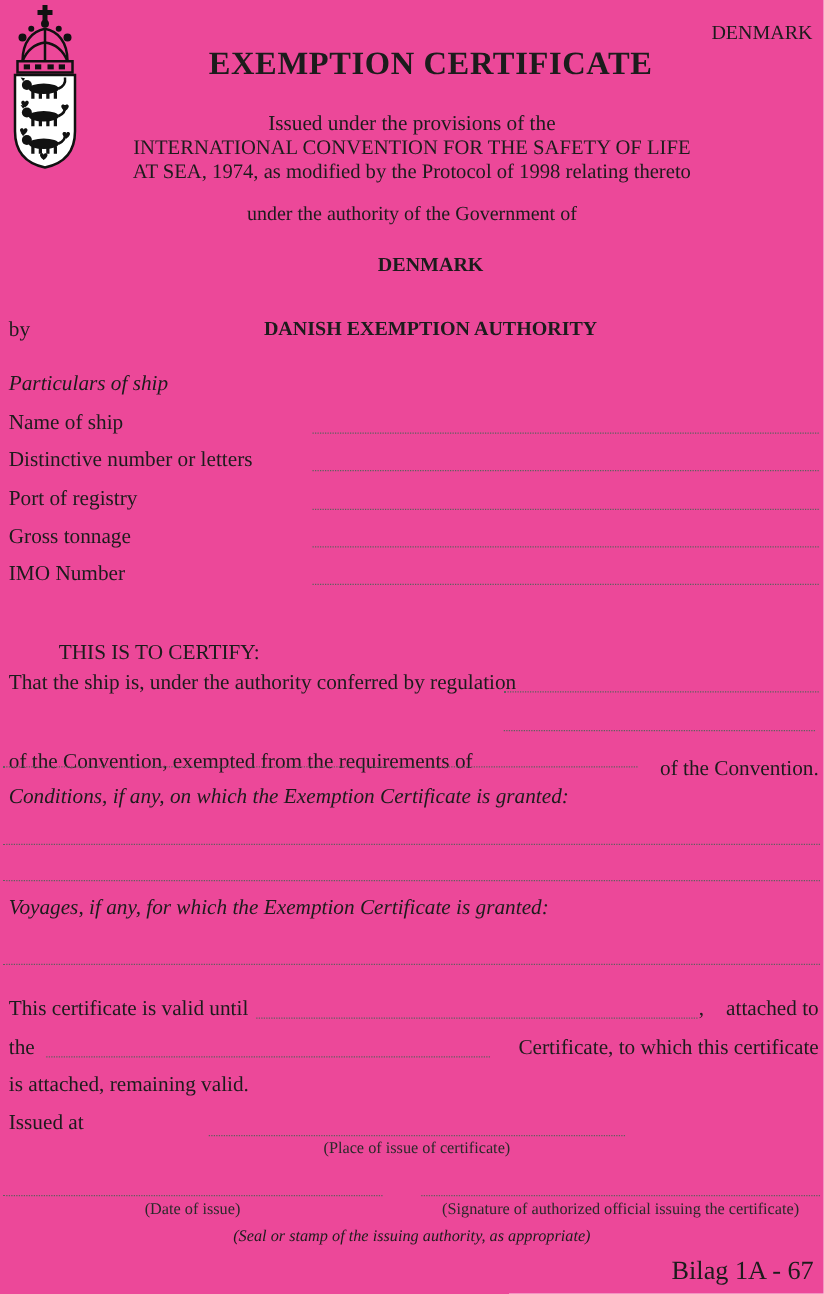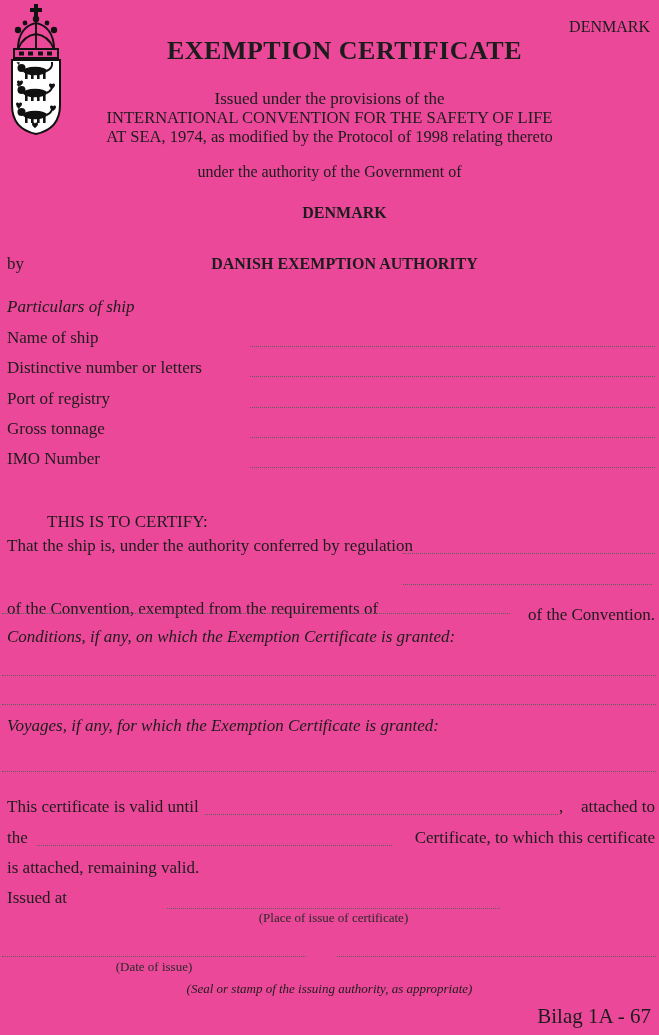--- a/index.html
+++ b/index.html
@@ -127,18 +127,19 @@
   <div class="abs t17" style="left:7px;top:859px;">is attached, remaining valid.</div>
 
   <div class="abs t17" style="left:7px;top:889px;">Issued at</div>
   <div class="blank" style="left:167px;width:333px;top:891px;"></div>
   <div class="abs cap" style="left:167px;width:333px;top:910px;">(Place of issue of certificate)</div>
 
   <div class="blank" style="left:2px;width:304px;top:939px;"></div>
   <div class="abs cap" style="left:2px;width:304px;top:959px;">(Date of issue)</div>
 
   <div class="blank" style="left:337px;width:319px;top:939px;"></div>
+  <div class="abs cap" style="left:337px;width:319px;top:959px;">(Signature of authorized official issuing the certificate)</div>
 
   <div class="abs ctr ital" style="top:981px;font-size:13px;">(Seal or stamp of the issuing authority, as appropriate)</div>
 
   <div class="abs footer-ref" style="right:8px;top:1004px;">Bilag 1A - 67</div>
 
 </div>
 
 </body></html>

